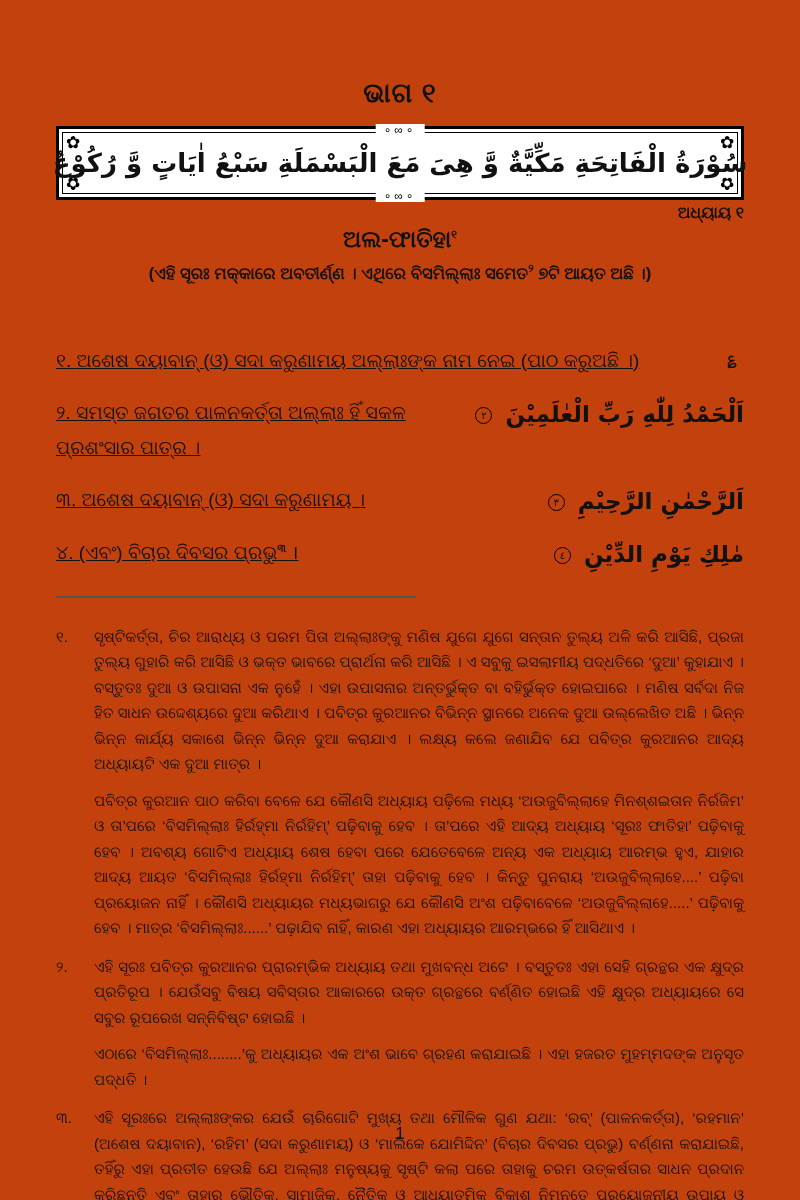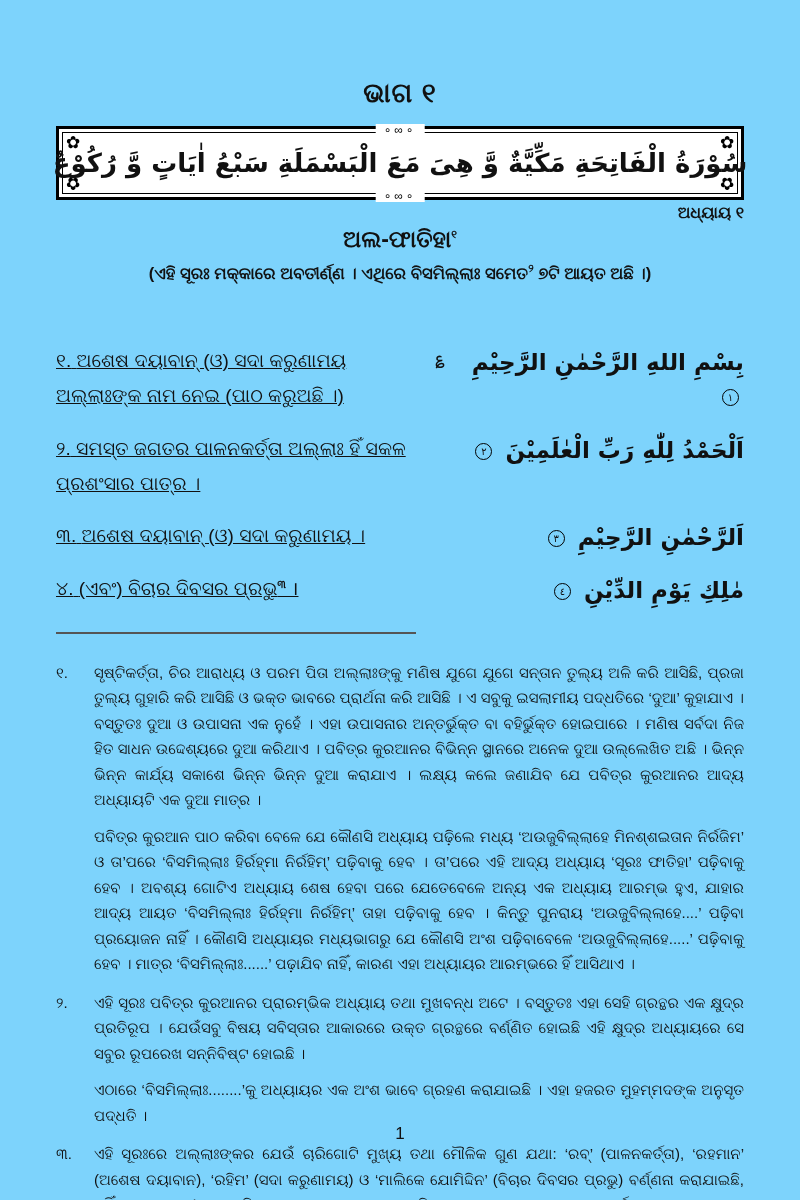--- a/index.html
+++ b/index.html
@@ -1,18 +1,18 @@
 <!DOCTYPE html>
 <html><head>
 <meta charset="utf-8">
 <style>
   * { margin: 0; padding: 0; box-sizing: border-box; }
   html, body { background: #ffffff; }
   .page {
-    width: 800px; height: 1200px; margin: 0 auto; background: #7dd3fc;
+    width: 800px; height: 1200px; margin: 0 auto; background: #c2410c;
     position: relative; color: #111111;
     font-family: "Liberation Sans", "DejaVu Sans", sans-serif;
     padding: 78px 56px 0 56px; overflow: hidden;
   }
   .part-header {
     text-align: center; font-size: 27px; font-weight: bold; letter-spacing: 1px;
   }
   .banner {
     margin-top: 17px; border: 3px solid #000; padding: 3px; background: #fff;
   }
@@ -83,21 +83,20 @@
 
   <div class="surah-title"><span>ଅଲ-ଫାତିହା</span><sup>୧</sup></div>
 
   <div class="surah-subtitle"><span>(ଏହି ସୂରଃ ମକ୍କାରେ ଅବତୀର୍ଣ୍ଣ । ଏଥିରେ ବିସମିଲ୍ଲାଃ ସମେତ</span><sup>୨</sup><span> ୭ଟି ଆୟତ ଅଛି ।)</span></div>
 
   <div class="verses">
 
     <div class="verse-row">
       <div class="verse-odia"><span>୧.</span> <span>ଅଶେଷ ଦୟାବାନ୍ (ଓ) ସଦା କରୁଣାମୟ ଅଲ୍ଲାଃଙ୍କ ନାମ ନେଇ (ପାଠ କରୁଅଛି ।)</span></div>
       <div class="ruku-col">؏</div>
-      <div class="verse-arabic"><span>بِسْمِ اللهِ الرَّحْمٰنِ الرَّحِيْمِ</span> <span class="ayah-marker">١</span></div>
     </div>
 
     <div class="verse-row">
       <div class="verse-odia"><span>୨.</span> <span>ସମସ୍ତ ଜଗତର ପାଳନକର୍ତ୍ତା ଅଲ୍ଲାଃ ହିଁ ସକଳ ପ୍ରଶଂସାର ପାତ୍ର ।</span></div>
       <div class="ruku-col"></div>
       <div class="verse-arabic"><span>اَلْحَمْدُ لِلّٰهِ رَبِّ الْعٰلَمِيْنَ</span> <span class="ayah-marker">٢</span></div>
     </div>
 
     <div class="verse-row">
       <div class="verse-odia"><span>୩.</span> <span>ଅଶେଷ ଦୟାବାନ୍ (ଓ) ସଦା କରୁଣାମୟ ।</span></div>

